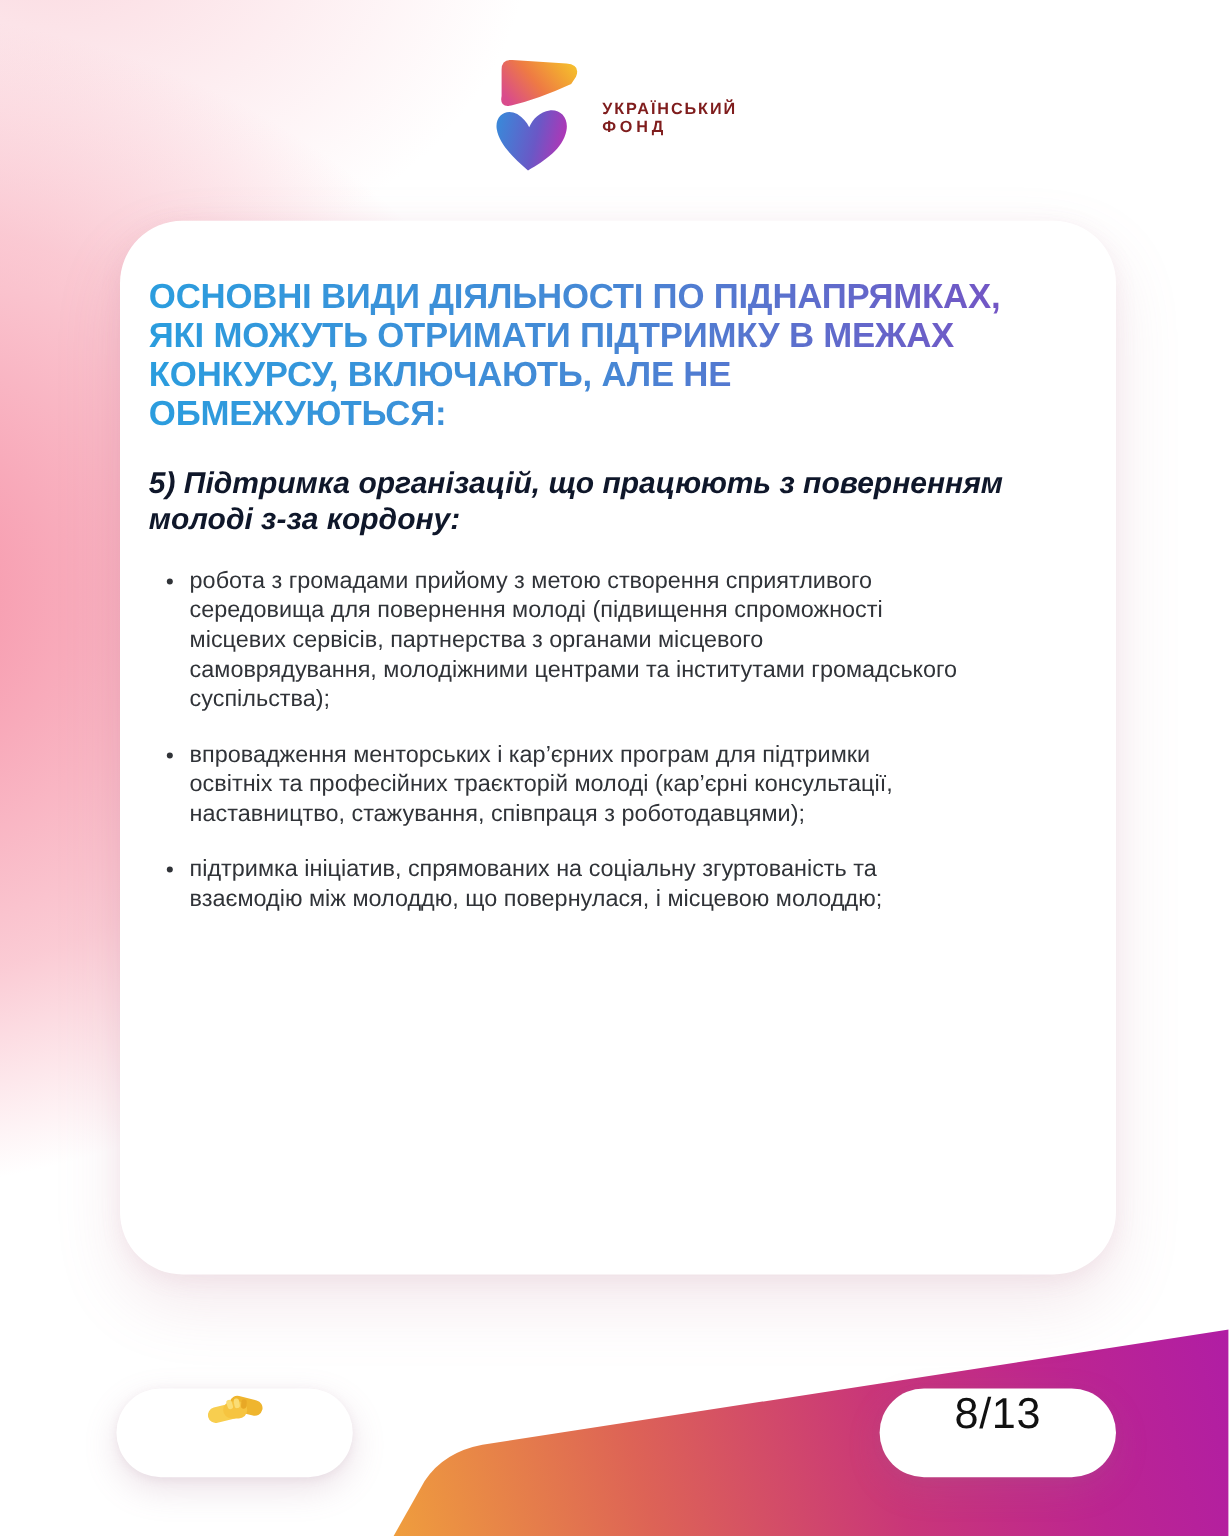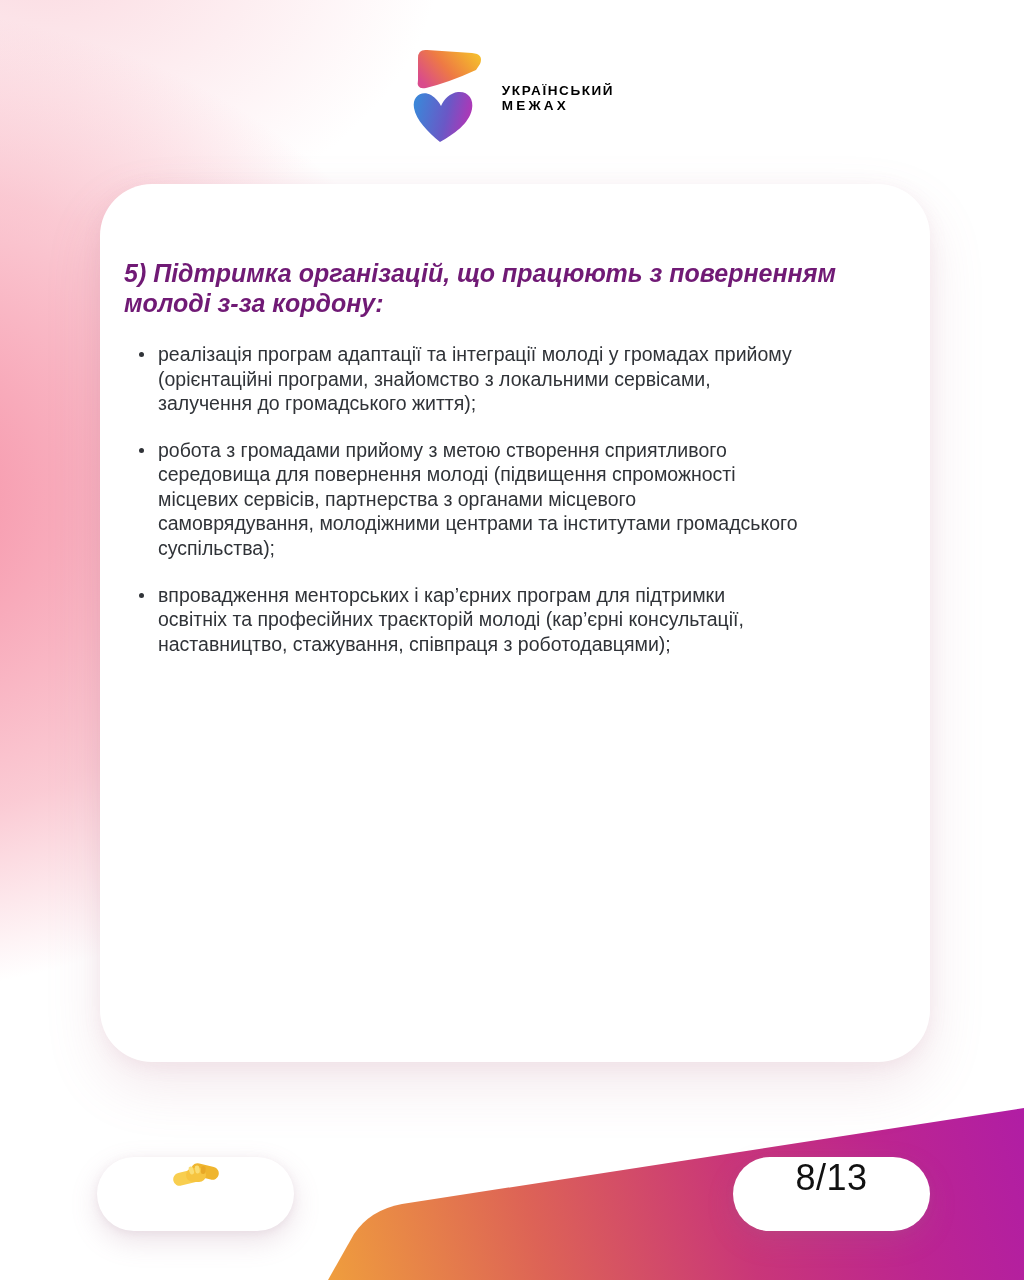--- a/index.html
+++ b/index.html
@@ -19,42 +19,42 @@
         rgba(250,210,218,0.85) 0%, rgba(255,255,255,0) 72%);
   }
   .bg-blob{position:absolute;left:0;bottom:0;width:1024px;height:300px;z-index:1;}
 
   
   .logo{
     position:absolute;top:44px;left:0;right:0;z-index:2;
     display:flex;justify-content:center;align-items:center;gap:14px;
   }
   .logo-mark{width:78px;height:102px;flex:0 0 auto;}
-  .logo-text{color:#000000;margin-top:6px;}
+  .logo-text{color:#7f1d1d;margin-top:6px;}
   .logo-text .lt1{font-size:13.5px;font-weight:700;letter-spacing:1.6px;}
   .logo-text .lt2{font-size:25px;font-weight:800;letter-spacing:0.4px;margin:2px 0 1px;}
   .logo-text .lt3{font-size:13.5px;font-weight:700;letter-spacing:3.2px;}
 
   
   .card{
     position:absolute;left:100px;top:184px;width:830px;height:878px;z-index:2;
     background:#fff;border-radius:52px;box-sizing:border-box;
     padding:48px 46px 0 24px;
     box-shadow:0 24px 55px rgba(186,120,146,0.16),0 4px 18px rgba(186,120,146,0.10);
   }
   .heading{
     margin:0;font-size:29px;font-weight:700;line-height:1.12;letter-spacing:-0.2px;
     white-space:pre-line;text-transform:uppercase;
     background:linear-gradient(90deg,#2B9DDE 0%,#4688D5 50%,#7A4EC2 100%);
     -webkit-background-clip:text;background-clip:text;
     -webkit-text-fill-color:transparent;color:#2B9DDE;
   }
   .subheading{
     margin:26px 0 0;font-size:25px;font-weight:700;font-style:italic;
-    color:#701a75;line-height:1.2;white-space:pre-line;
+    color:#0f172a;line-height:1.2;white-space:pre-line;
   }
   .bullets{list-style:none;margin:24px 0 0;padding:0;}
   .bullets li{
     position:relative;padding-left:34px;margin-bottom:22px;
     font-size:19.5px;line-height:1.26;color:#303338;white-space:pre-line;
   }
   .bullets li::before{
     content:"";position:absolute;left:15px;top:10px;width:5px;height:5px;
     border-radius:50%;background:#303338;
   }
@@ -102,39 +102,42 @@
           <stop offset="0" stop-color="#3C86D8"></stop>
           <stop offset="0.55" stop-color="#6A58C6"></stop>
           <stop offset="1" stop-color="#B832B4"></stop>
         </linearGradient>
       </defs>
       <path d="M8,36 L8,14 Q8,5 17,6 L62,9 Q74,10 70,20 L66,26 Q40,38 16,44 Q6,46 8,36 Z" fill="url(#flagGrad)"></path>
       <path d="M30,98 C18,88 6,76 4,64 C2,52 12,46 21,51 C26,54 29,58 31,62 C34,55 40,49 48,48 C58,47 64,55 62,65 C59,80 44,90 30,98 Z" fill="url(#heartGrad)"></path>
     </svg>
     <div class="logo-text">
       <div class="lt1">УКРАЇНСЬКИЙ</div>
-      <div class="lt3">МЕЖАХ</div>
+      <div class="lt3">ФОНД</div>
     </div>
   </header>
 
   <main class="card">
+    <h1 class="heading">ОСНОВНІ ВИДИ ДІЯЛЬНОСТІ ПО ПІДНАПРЯМКАХ,
+ЯКІ МОЖУТЬ ОТРИМАТИ ПІДТРИМКУ В МЕЖАХ
+КОНКУРСУ, ВКЛЮЧАЮТЬ, АЛЕ НЕ
+ОБМЕЖУЮТЬСЯ:</h1>
     <h2 class="subheading">5) Підтримка організацій, що працюють з поверненням
 молоді з-за кордону:</h2>
     <ul class="bullets">
-      <li>реалізація програм адаптації та інтеграції молоді у громадах прийому
-(орієнтаційні програми, знайомство з локальними сервісами,
-залучення до громадського життя);</li>
       <li>робота з громадами прийому з метою створення сприятливого
 середовища для повернення молоді (підвищення спроможності
 місцевих сервісів, партнерства з органами місцевого
 самоврядування, молодіжними центрами та інститутами громадського
 суспільства);</li>
       <li>впровадження менторських і кар’єрних програм для підтримки
 освітніх та професійних траєкторій молоді (кар’єрні консультації,
 наставництво, стажування, співпраця з роботодавцями);</li>
+      <li>підтримка ініціатив, спрямованих на соціальну згуртованість та
+взаємодію між молоддю, що повернулася, і місцевою молоддю;</li>
     </ul>
   </main>
 
   <div class="pill pill-left">
     <svg width="48" height="36" viewBox="0 0 48 34">
       <g>
         <rect x="1" y="13" width="28" height="13" rx="6.5" fill="#F8CE4F" transform="rotate(-14 15 19.5)"></rect>
         <rect x="19" y="7" width="28" height="13" rx="6.5" fill="#EFB52E" transform="rotate(14 33 13.5)"></rect>
         <rect x="14" y="10" width="20" height="14" rx="7" fill="#F6C440"></rect>
         <rect x="17" y="8.5" width="4.5" height="8" rx="2.2" fill="#FADD74" transform="rotate(-18 19 12)"></rect>

